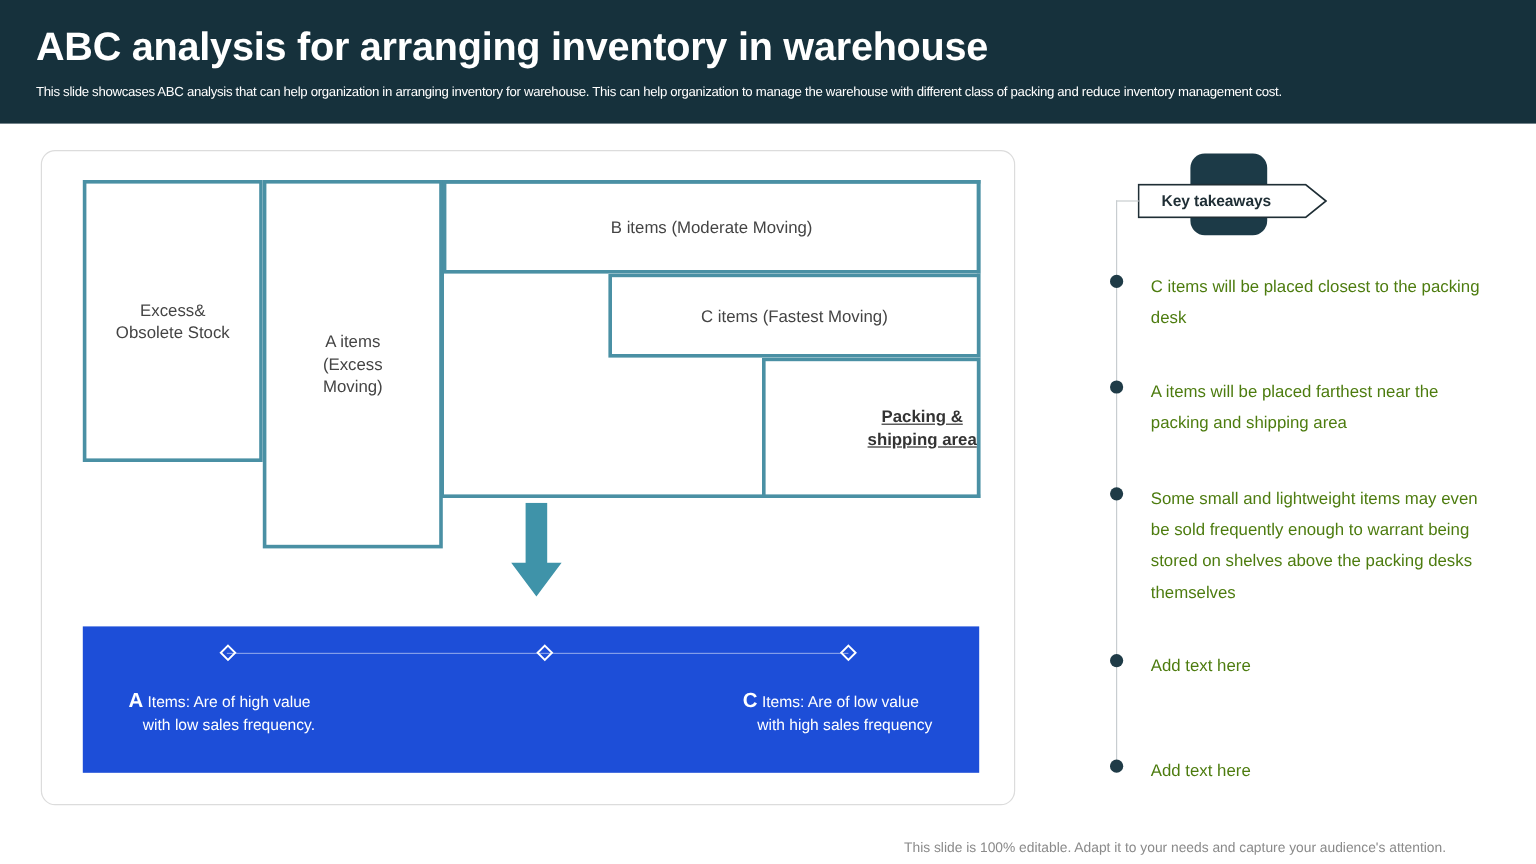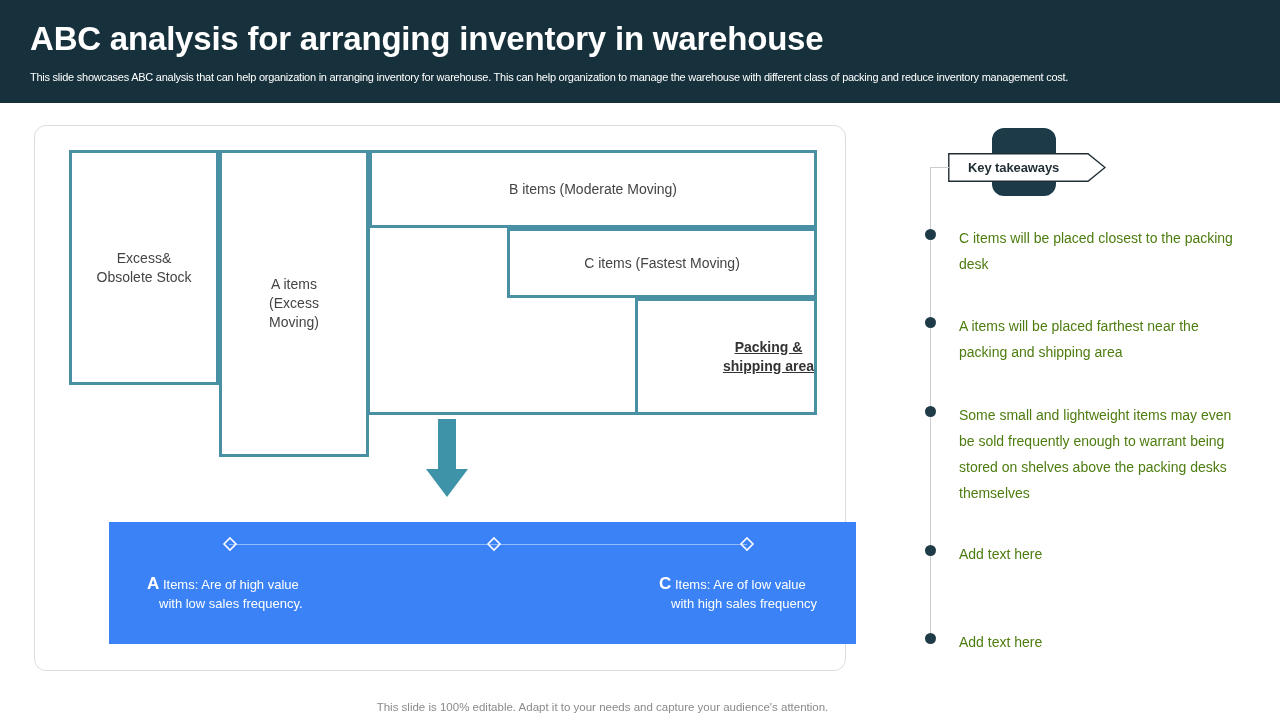--- a/index.html
+++ b/index.html
@@ -169,22 +169,21 @@
     height: 80px;
   }
 
   
   .abc-banner {
     position: absolute;
     left: 34px;
     top: 396px;
     width: 747px;
     height: 122px;
-    background: #3b82f6;
-    margin-left: 40px;
+    background: #1d4ed8;
   }
   .banner-line {
     position: absolute;
     left: 120px;
     top: 22px;
     width: 518px;
     height: 1px;
     background: rgba(255,255,255,0.45);
   }
   .diamond {
@@ -279,21 +278,21 @@
     line-height: 26px;
     color: #4d7c0f;
   }
 
   
   .footer-note {
     position: absolute;
     left: 0;
     top: 701px;
     width: 1205px;
-    text-align: center;
+    text-align: right;
     font-size: 11.5px;
     color: #8a8a8a;
   }
 </style>
 </head>
 <body>
 
 <div class="header">
   <div class="header-title">ABC analysis for arranging inventory in warehouse</div>
   <div class="header-subtitle">This slide showcases ABC analysis that can help organization in arranging inventory for warehouse. This can help organization to manage the warehouse with different class of packing and reduce inventory management cost.</div>

